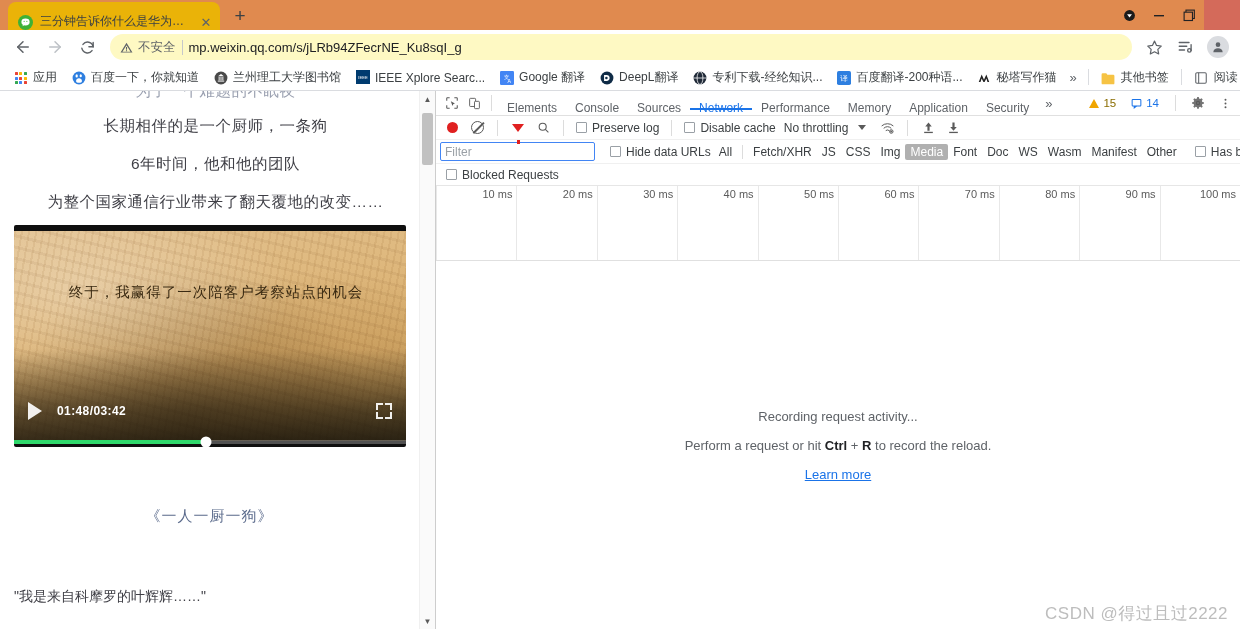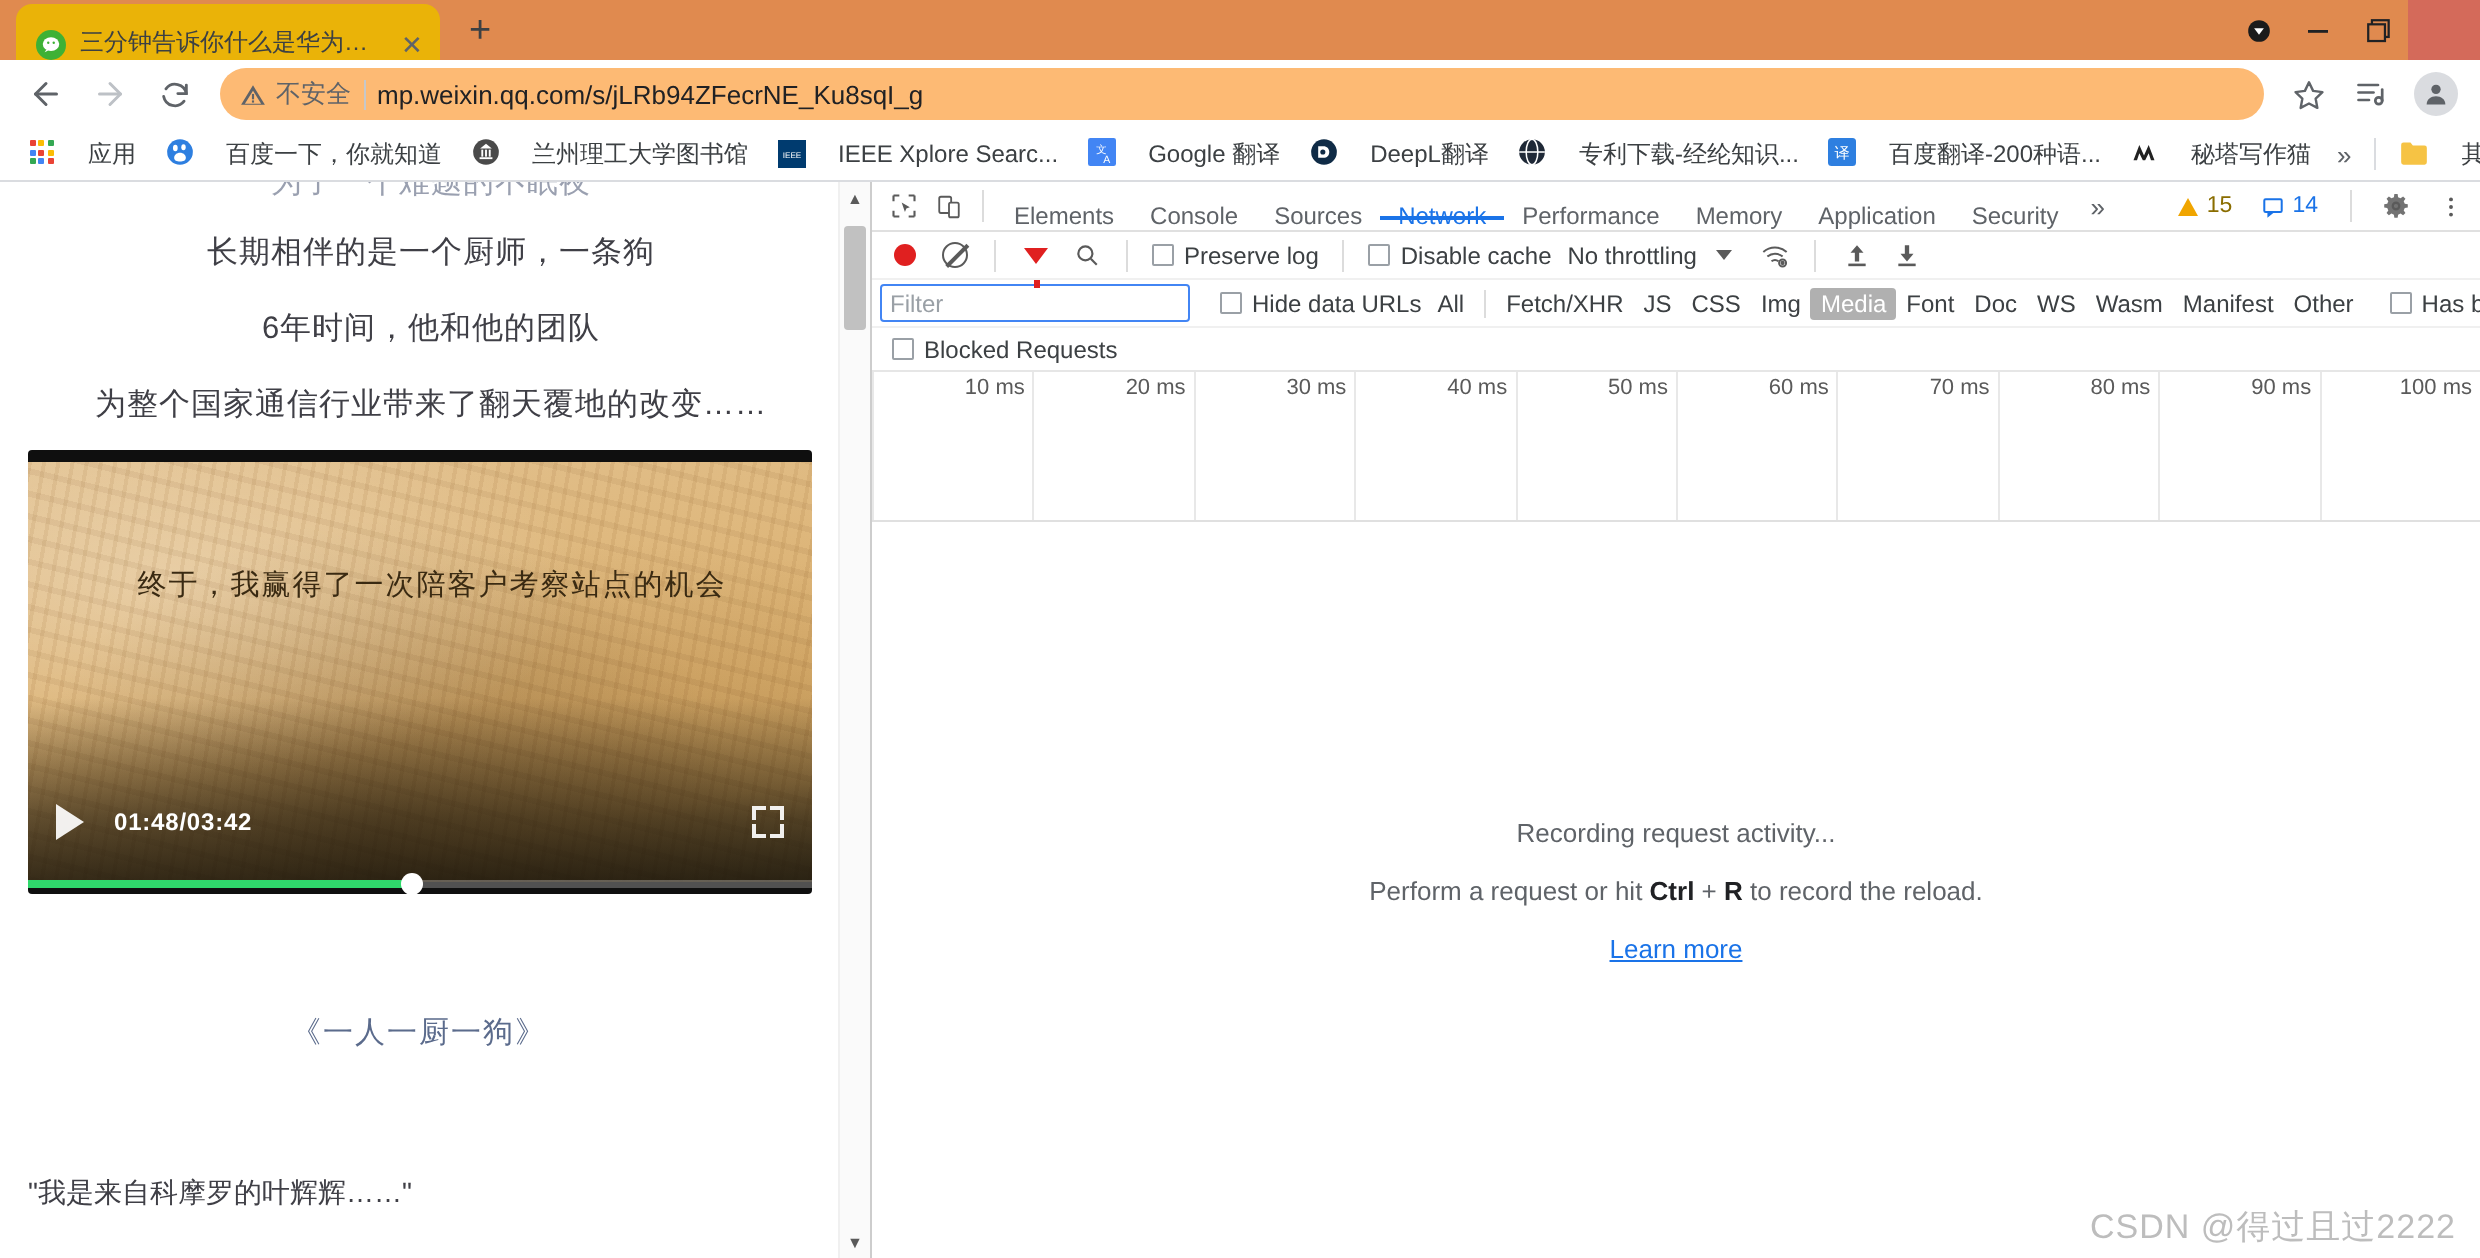--- a/index.html
+++ b/index.html
@@ -46,39 +46,39 @@
     position:absolute; right:0; top:0; height:30px; display:flex; align-items:center;
   }
   .winctl .wb { width:30px; height:30px; display:flex; align-items:center; justify-content:center; color:#202124; }
   .winctl .close { width:36px; height:30px; background:#d46a5a; }
 
   
   .toolbar { height:34px; background:#ffffff; display:flex; align-items:center; padding:0 8px; gap:2px; }
   .nav-btn { width:30px; height:30px; display:flex; align-items:center; justify-content:center; color:#5f6368; }
   .nav-btn.dis { color:#bdc1c6; }
   .omnibox {
-    flex:1 1 auto; height:26px; background:#fdba74; border-radius:13px;
+    flex:1 1 auto; height:26px; background:#fef9c3; border-radius:13px;
     display:flex; align-items:center; padding:0 10px; margin:0 6px; gap:6px;
     min-width:0;
   }
   .omni-warn { display:flex; align-items:center; gap:5px; flex:0 0 auto; }
   .omni-warn-txt { font-size:12.5px; color:#5f6368; }
   .omni-sep { width:1px; height:15px; background:#c6c8ca; flex:0 0 auto; }
   .omni-url { font-size:13px; color:#202124; white-space:nowrap; overflow:hidden; text-overflow:ellipsis; }
   .tb-right { display:flex; align-items:center; gap:4px; flex:0 0 auto; }
   .tb-icon { width:28px; height:28px; display:flex; align-items:center; justify-content:center; color:#5f6368; }
   .avatar { width:22px; height:22px; border-radius:50%; background:#dadce0; display:flex; align-items:center; justify-content:center; }
 
   
   .bookmarks {
     height:27px; background:#ffffff; display:flex; align-items:center;
     padding:0 6px; gap:0px; border-bottom:1px solid #dadce0; overflow:hidden;
     position:relative;
   }
-  .bm { display:flex; align-items:flex-start; gap:16px; padding:3px 7px; border-radius:4px; flex:0 0 auto; }
+  .bm { display:flex; align-items:flex-end; gap:5px; padding:3px 7px; border-radius:4px; flex:0 0 auto; }
   .bm-label { font-size:12px; color:#3c4043; white-space:nowrap; }
   .bm-ico { width:15px; height:15px; flex:0 0 auto; display:flex; align-items:center; justify-content:center; }
   .bm-overflow { padding:3px 6px; color:#5f6368; font-size:13px; flex:0 0 auto; }
   .bm-sep { width:1px; height:16px; background:#dadce0; margin:0 5px; flex:0 0 auto; }
 
   
   .grid-ico { display:grid; grid-template-columns:repeat(3,3px); grid-template-rows:repeat(3,3px); gap:1.5px; }
   .grid-ico i { width:3px; height:3px; display:block; border-radius:.5px; }
 
   

